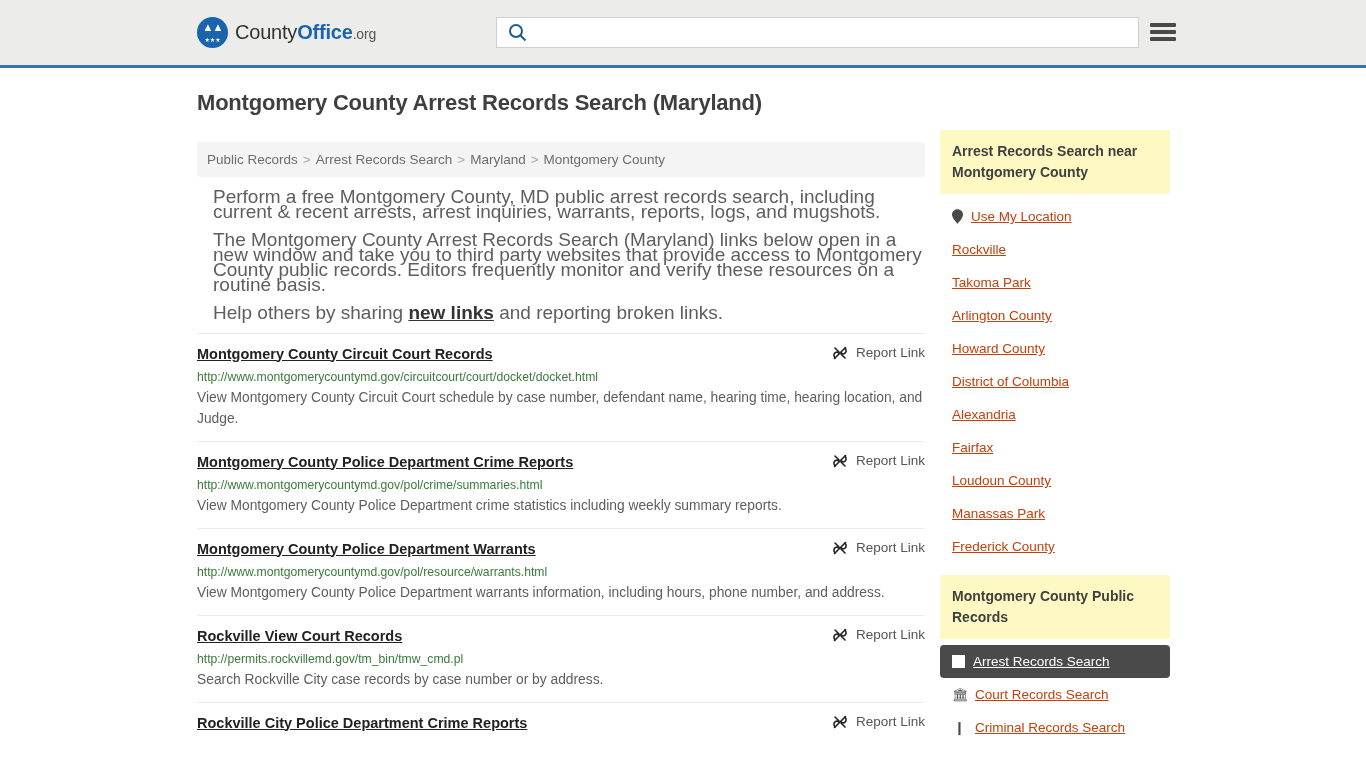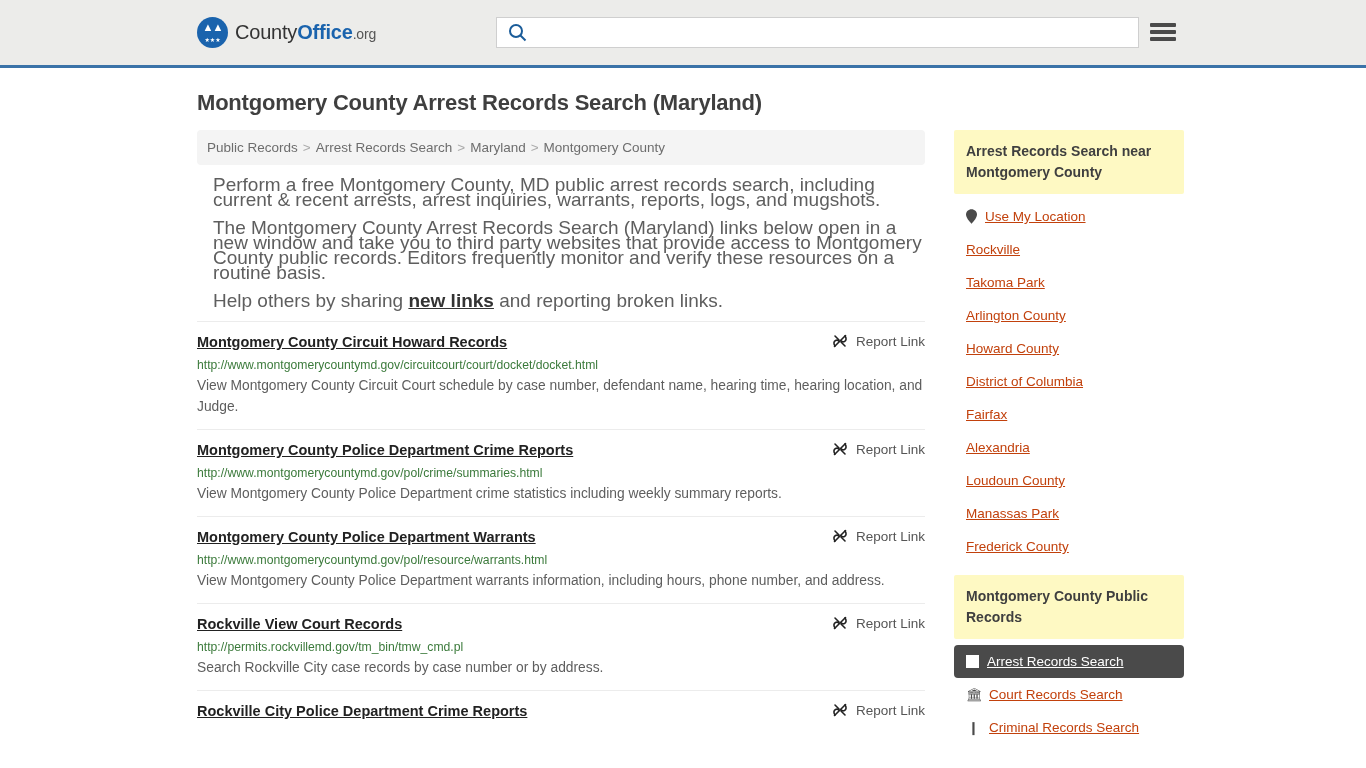--- a/index.html
+++ b/index.html
@@ -122,22 +122,22 @@
   }
   .page-title {
     font-size: 22px;
     font-weight: bold;
     color: #3f3f3f;
     margin: 22px 0 14px 0;
     letter-spacing: -0.2px;
   }
   .cols {
     display: flex;
-    gap: 29px;
-    align-items: flex-start;
+    gap: 15px;
+    align-items: center;
   }
   .main-col { width: 728px; flex: none; }
   .side-col { width: 230px; flex: none; }
 
   
   .breadcrumb {
     background: #f4f4f4;
     border-radius: 4px;
     padding: 10px 10px;
     font-size: 13.5px;
@@ -296,21 +296,21 @@
 
       <div class="intro">
         <p>Perform a free Montgomery County, MD public arrest records search, including current &amp; recent arrests, arrest inquiries, warrants, reports, logs, and mugshots.</p>
         <p>The Montgomery County Arrest Records Search (Maryland) links below open in a new window and take you to third party websites that provide access to Montgomery County public records. Editors frequently monitor and verify these resources on a routine basis.</p>
         <p><span>Help others by sharing </span><a>new links</a><span> and reporting broken links.</span></p>
       </div>
 
       <div id="results-container">
           <div class="result">
             <div class="result-head">
-              <a class="result-title">Montgomery County Circuit Howard Records</a>
+              <a class="result-title">Montgomery County Circuit Court Records</a>
               <span class="report-link">
                 <svg width="16" height="16" viewBox="0 0 16 16">
                   <path d="M3 3 L7 7 M9 9 L13 13" stroke="#222" stroke-width="1.6" fill="none" stroke-linecap="round"></path>
                   <path d="M3 13 C1.5 11 1.5 8.5 3.5 7.5 C5 6.8 6.5 7.6 7 8.2" stroke="#222" stroke-width="1.6" fill="none" stroke-linecap="round"></path>
                   <path d="M13 3 C14.5 5 14.5 7.5 12.5 8.5 C11 9.2 9.5 8.4 9 7.8" stroke="#222" stroke-width="1.6" fill="none" stroke-linecap="round"></path>
                   <path d="M2.5 13.5 L13.5 2.5" stroke="#222" stroke-width="1.6" stroke-linecap="round"></path>
                 </svg>
                 <span>Report Link</span>
               </span>
             </div>
@@ -402,24 +402,24 @@
             <div class="side-item">
               <a>Arlington County</a>
             </div>
             <div class="side-item">
               <a>Howard County</a>
             </div>
             <div class="side-item">
               <a>District of Columbia</a>
             </div>
             <div class="side-item">
+              <a>Alexandria</a>
+            </div>
+            <div class="side-item">
               <a>Fairfax</a>
-            </div>
-            <div class="side-item">
-              <a>Alexandria</a>
             </div>
             <div class="side-item">
               <a>Loudoun County</a>
             </div>
             <div class="side-item">
               <a>Manassas Park</a>
             </div>
             <div class="side-item">
               <a>Frederick County</a>
             </div>

